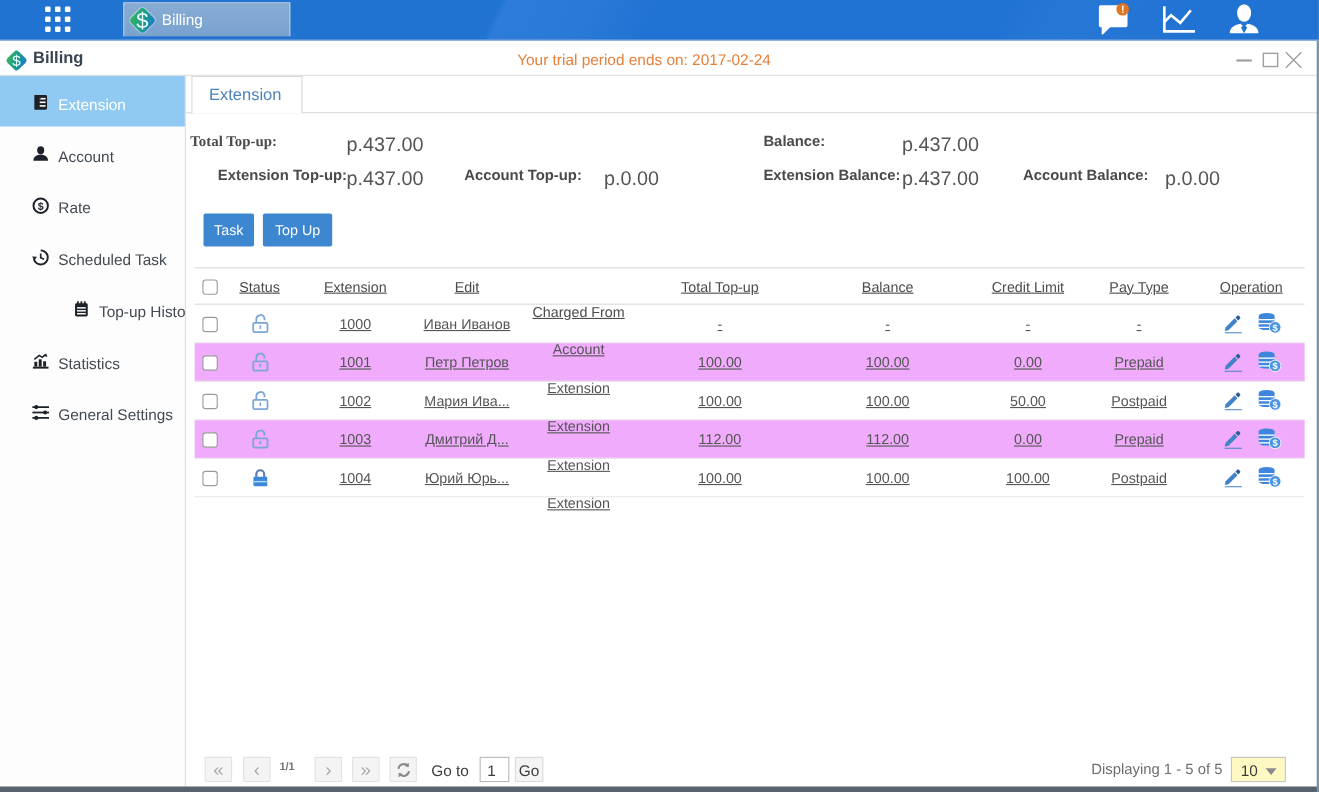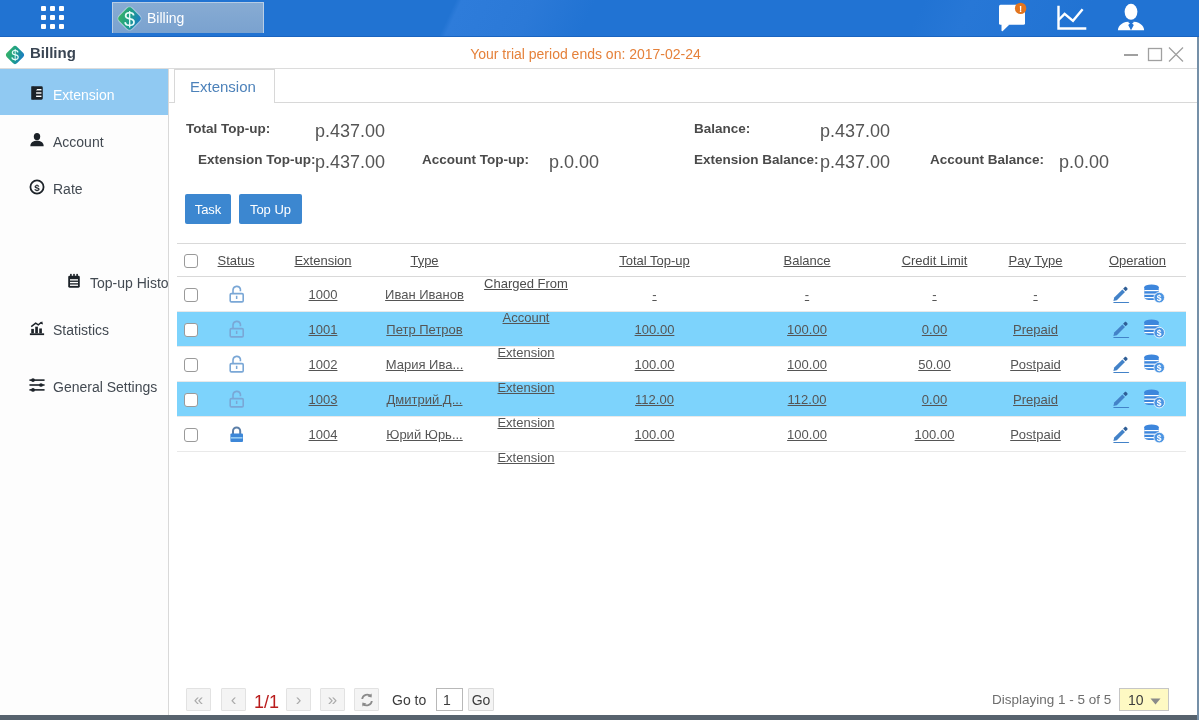--- a/index.html
+++ b/index.html
@@ -35,21 +35,21 @@
   border:1px solid #d8d8d8; border-bottom:none; color:#4d82ba; font-size:15px;
   display:flex; align-items:center; padding-left:15px; z-index:2; }
 .slabel { position:absolute; font-size:13.5px; font-weight:bold; color:#4a4a4a; }
 .sval { position:absolute; font-size:18px; color:#555; }
 .btn { position:absolute; top:125px; height:30px; background:#3c87d0; color:#fff; font-size:13px;
   border-radius:2px; display:flex; align-items:center; justify-content:center; }
 
 #table { position:absolute; left:8px; top:174px; width:1009px; }
 .trow { display:flex; height:35px; align-items:center; border-bottom:1px solid #e9e9e9; font-size:13px; color:#555;text-decoration:underline; }
 .trow.hdr { height:34px; border-top:1px solid #d9d9d9; border-bottom:1px solid #d9d9d9; color:#4c4c4c; }
-.trow.alt { background:#7dd3fc; }
+.trow.alt { background:#f0abfc; }
 .c { text-align:center; flex:none; }
 .c0{width:28px;} .c1{width:62px;} .c2{width:112px;} .c3{width:91px;} .c4{width:112px;margin-top:47px;}
 .c5{width:145px;} .c6{width:160px;} .c7{width:95px;} .c8{width:107px;} .c9{width:97px;}
 .cbx { display:inline-block; width:14px; height:14px; border:1px solid #9a9a9a; border-radius:3px; background:#fff; vertical-align:middle; }
 
 #pager { position:absolute; left:0; top:687px; width:1199px; height:24px; font-size:13px; color:#666; }
 .pbtn { position:absolute; top:1px; width:25px; height:23px; background:#f4f4f4;
   border:1px solid #e2e2e2; border-radius:1px; display:flex; align-items:center; justify-content:center;
   color:#ababab; font-size:17px; }
 #bottombar { position:absolute; left:0; top:715px; width:1199px; height:5px; background:#57636e; }
@@ -146,20 +146,27 @@
           <ellipse cx="9" cy="5.2" rx="3.6" ry="4.2" fill="#1c2228"></ellipse>
           <path d="M1.5 16 C1.5 11.5 5 9.8 9 9.8 C13 9.8 16.5 11.5 16.5 16 Z" fill="#1c2228"></path>
         </svg>
   </span>Account</div>
   <div class="mitem" style="top:94px;"><span class="ic">
     <svg width="18" height="18" viewBox="0 0 18 18">
           <circle cx="9" cy="9" r="7.4" fill="none" stroke="#1c2228" stroke-width="2"></circle>
           <text x="9" y="13" font-size="11" font-weight="bold" fill="#1c2228" text-anchor="middle" font-family="Liberation Sans">$</text>
         </svg>
   </span>Rate</div>
+  <div class="mitem" style="top:141px;"><span class="ic">
+    <svg width="18" height="18" viewBox="0 0 18 18">
+          <path d="M9 1.8 a7.2 7.2 0 1 1 -7 8.8" fill="none" stroke="#1c2228" stroke-width="2"></path>
+          <path d="M0.2 8.2 L2.6 12.2 L5.2 8.4 Z" fill="#1c2228"></path>
+          <path d="M9 5 L9 9.4 L12.4 11" fill="none" stroke="#1c2228" stroke-width="1.7"></path>
+        </svg>
+  </span>Scheduled Task</div>
   <div class="mitem" style="top:188px;margin-left:37px;"><span class="ic">
     <svg width="18" height="18" viewBox="0 0 18 18">
           <rect x="2.5" y="3" width="13" height="13.5" rx="1.5" fill="#1c2228"></rect>
           <rect x="4.6" y="1" width="1.8" height="3.6" fill="#1c2228"></rect>
           <rect x="8.1" y="1" width="1.8" height="3.6" fill="#1c2228"></rect>
           <rect x="11.6" y="1" width="1.8" height="3.6" fill="#1c2228"></rect>
           <rect x="4.5" y="7" width="9" height="1.5" fill="#fff"></rect>
           <rect x="4.5" y="10" width="9" height="1.5" fill="#fff"></rect>
           <rect x="4.5" y="13" width="9" height="1.5" fill="#fff"></rect>
         </svg>
@@ -167,37 +174,37 @@
   <div class="mitem" style="top:235px;"><span class="ic">
     <svg width="18" height="18" viewBox="0 0 18 18">
           <rect x="1" y="15" width="16" height="2" fill="#1c2228"></rect>
           <rect x="2.5" y="10" width="3" height="5" fill="#1c2228"></rect>
           <rect x="7" y="7.5" width="3" height="7.5" fill="#1c2228"></rect>
           <rect x="11.5" y="9.5" width="3" height="5.5" fill="#1c2228"></rect>
           <path d="M2.5 7.5 L7.5 3.5 L10.5 5.5 L14 2.5" fill="none" stroke="#1c2228" stroke-width="1.6"></path>
           <path d="M14.8 1.5 L15.8 5.2 L12.4 4 Z" fill="#1c2228"></path>
         </svg>
   </span>Statistics</div>
-  <div class="mitem" style="top:292px;"><span class="ic">
+  <div class="mitem" style="top:282px;"><span class="ic">
     <svg width="18" height="18" viewBox="0 0 18 18">
           <rect x="0.5" y="2.6" width="17" height="1.8" fill="#1c2228"></rect>
           <rect x="0.5" y="8.1" width="17" height="1.8" fill="#1c2228"></rect>
           <rect x="0.5" y="13.6" width="17" height="1.8" fill="#1c2228"></rect>
           <circle cx="4.5" cy="3.5" r="2.1" fill="#1c2228"></circle>
           <circle cx="13.5" cy="9" r="2.1" fill="#1c2228"></circle>
           <circle cx="4.5" cy="14.5" r="2.1" fill="#1c2228"></circle>
         </svg>
   </span>General Settings</div>
 </div>
 
 <div id="content">
   <div id="tabline"></div>
   <div id="tab1">Extension</div>
 
-  <div class="slabel" style="left:17px; top:52px;">Total Top-up:</div>
+  <div class="slabel" style="left:4px; top:52px;font-family:Liberation Serif, serif;">Total Top-up:</div>
   <div class="sval" style="left:146px;top:52px;">p.437.00</div>
   <div class="slabel" style="left:525px;top:52px;">Balance:</div>
   <div class="sval" style="left:651px;top:52px;">p.437.00</div>
 
   <div class="slabel" style="left:17px; top:83px;padding-left:12px;">Extension Top-up:</div>
   <div class="sval" style="left:146px;top:83px;">p.437.00</div>
   <div class="slabel" style="left:253px;top:83px;">Account Top-up:</div>
   <div class="sval" style="left:380px;top:83px;">p.0.00</div>
   <div class="slabel" style="left:525px;top:83px;">Extension Balance:</div>
   <div class="sval" style="left:651px;top:83px;">p.437.00</div>
@@ -205,21 +212,21 @@
   <div class="sval" style="left:890px;top:83px;">p.0.00</div>
 
   <div class="btn" style="left:16px; width:46px;">Task</div>
   <div class="btn" style="left:70px; width:63px;">Top Up</div>
 
   <div id="table">
     <div class="trow hdr">
       <div class="c c0"><span class="cbx"></span></div>
       <div class="c c1">Status</div>
         <div class="c c2">Extension</div>
-        <div class="c c3">Type</div>
+        <div class="c c3">Edit</div>
       <div class="c c4">Charged From</div>
         <div class="c c5">Total Top-up</div>
         <div class="c c6">Balance</div>
       <div class="c c7">Credit Limit</div>
         <div class="c c8">Pay Type</div>
         <div class="c c9">Operation</div>
     </div>
     <div class="trow">
       <div class="c c0"><span class="cbx"></span></div>
       <div class="c c1"><svg width="19" height="19" viewBox="0 0 19 19">
@@ -359,21 +366,21 @@
             <circle cx="16.2" cy="14.6" r="5.3" fill="#4b94e2" stroke="#fff" stroke-width="0.8"></circle>
             <text x="16.2" y="17.8" font-size="8.5" font-weight="bold" fill="#fff" text-anchor="middle" font-family="Liberation Sans">$</text>
           </svg></div>
     </div>
   </div>
 </div>
 
 <div id="pager">
   <div class="pbtn" style="left:186px;">«</div>
   <div class="pbtn" style="left:221px;">‹</div>
-  <div style="position:absolute;left:254px;top:5px;color:#b91c1c;font-size:18px;">1/1</div>
+  <div style="position:absolute;left:254px;top:5px;color:#737373;font-size:10px;font-weight:bold;">1/1</div>
   <div class="pbtn" style="left:286px;">›</div>
   <div class="pbtn" style="left:320px;">»</div>
   <div class="pbtn" style="left:354px;">
     <svg width="14" height="14" viewBox="0 0 14 14">
       <path d="M2.2 6 A5 5 0 0 1 11 3.4" fill="none" stroke="#8a8a8a" stroke-width="1.8"></path>
       <path d="M11.8 8 A5 5 0 0 1 3 10.6" fill="none" stroke="#8a8a8a" stroke-width="1.8"></path>
       <path d="M11.6 0.4 L11.6 4.6 L7.6 3.4 Z" fill="#8a8a8a"></path>
       <path d="M2.4 13.6 L2.4 9.4 L6.4 10.6 Z" fill="#8a8a8a"></path>
     </svg>
   </div>

